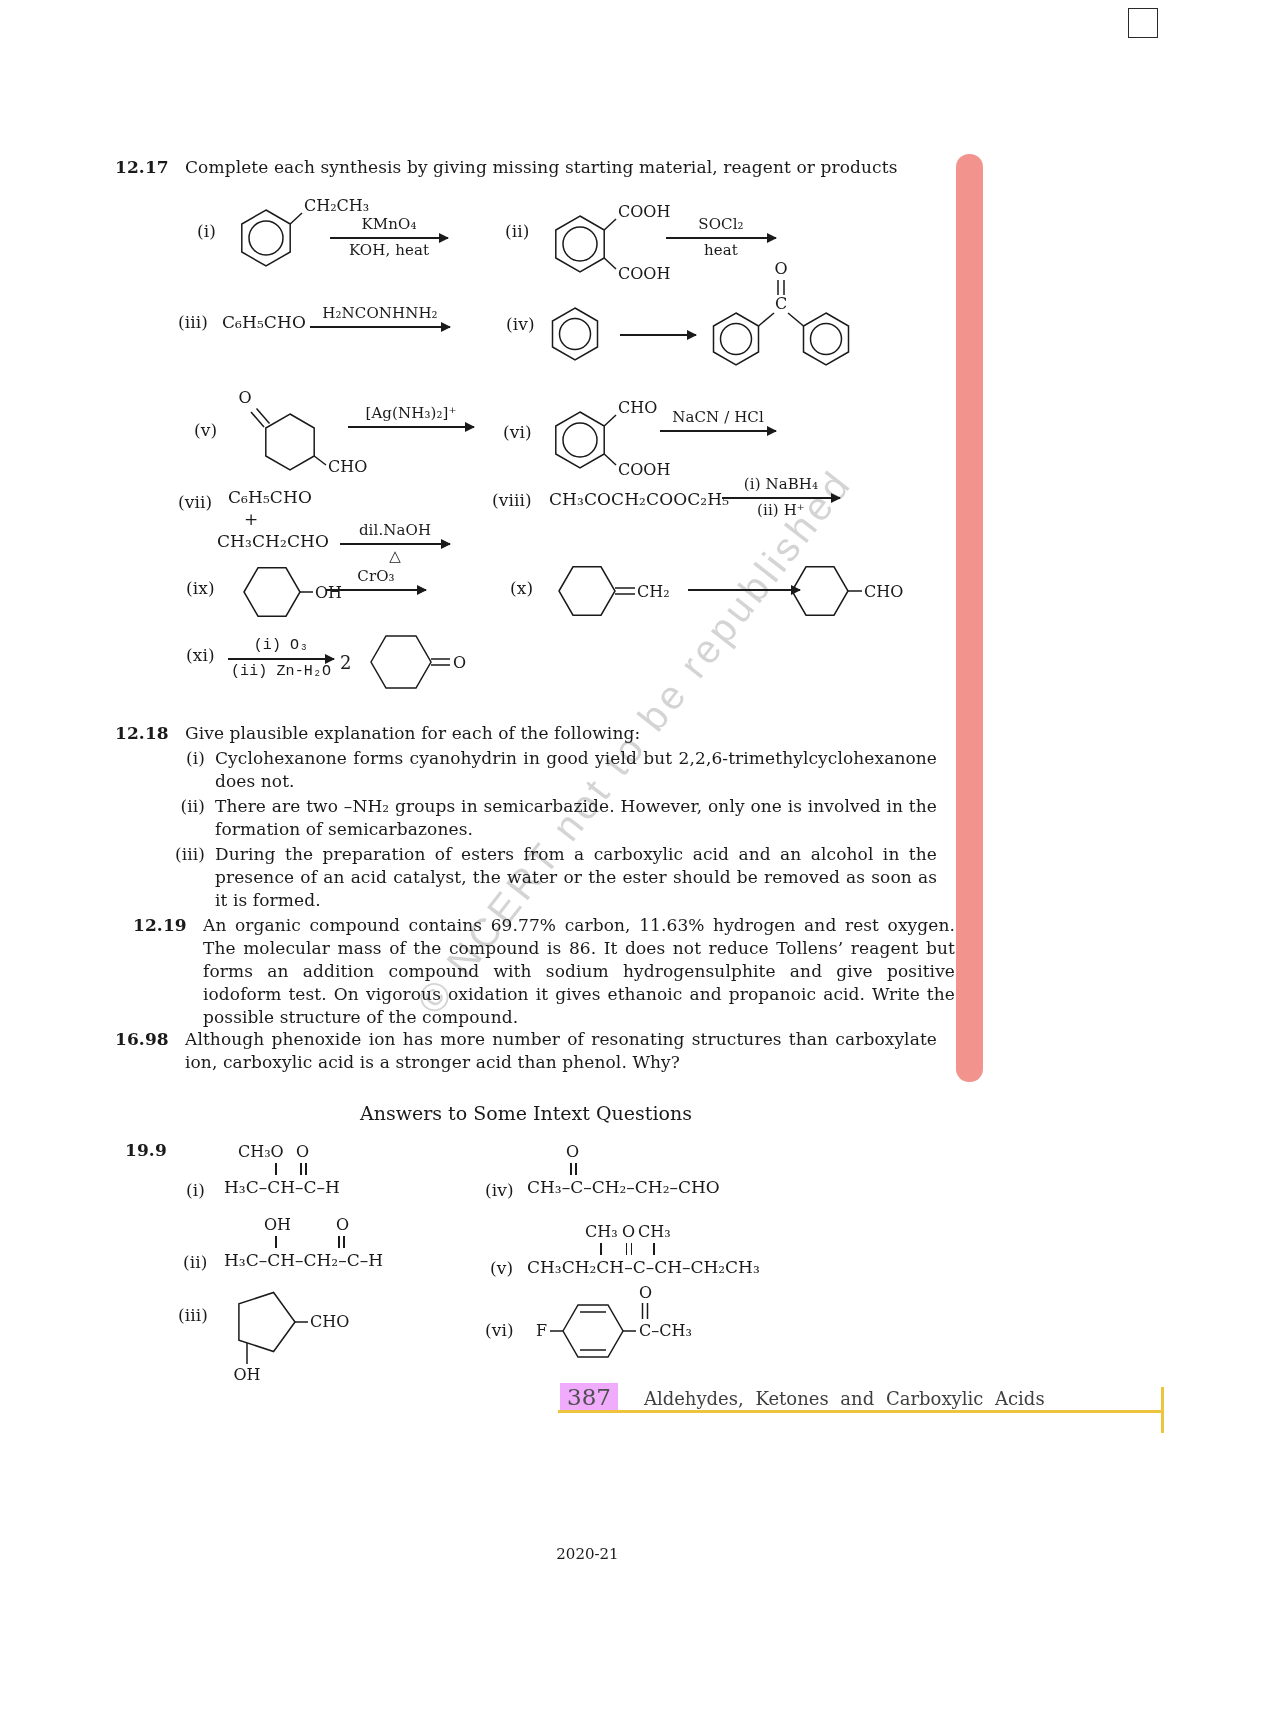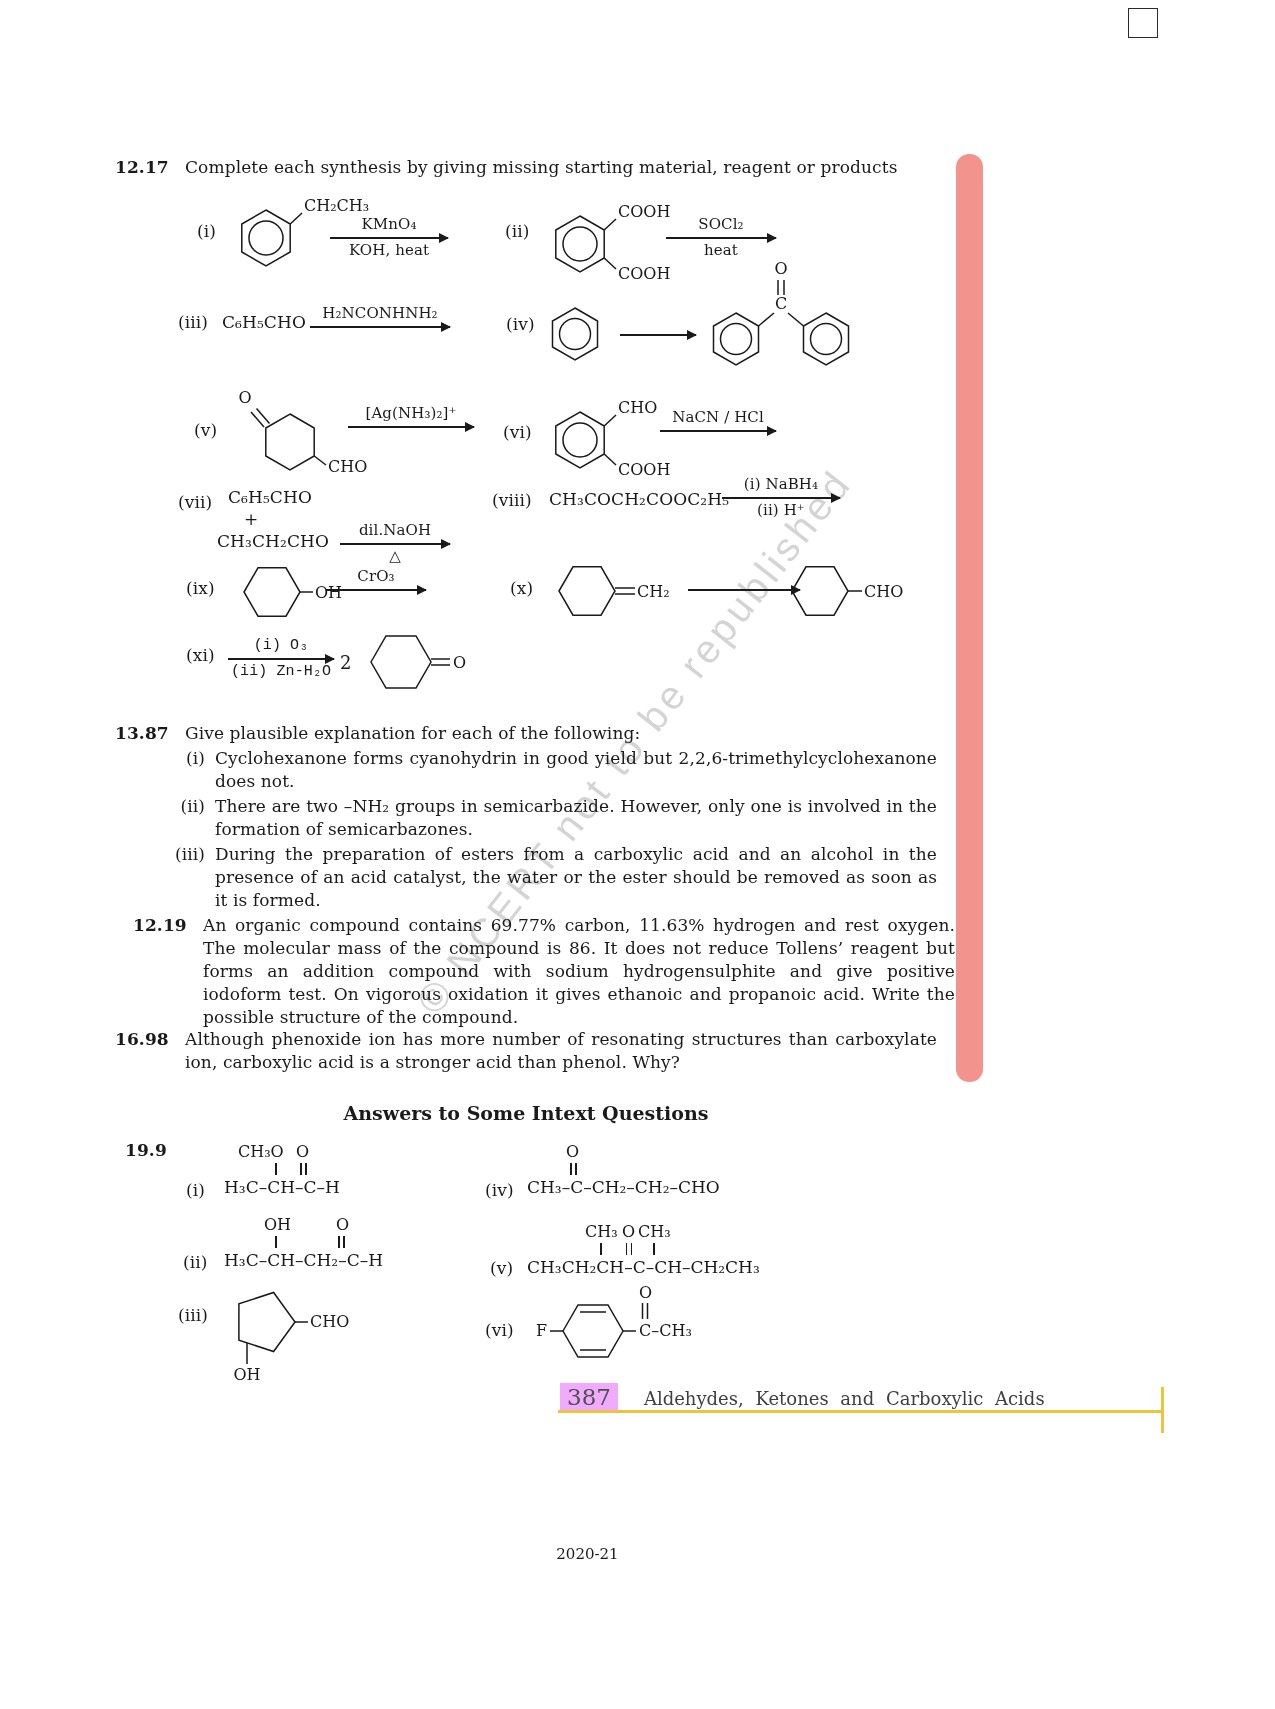--- a/index.html
+++ b/index.html
@@ -7,21 +7,21 @@
   body { font-family:"DejaVu Serif", serif; color:#1a1a1a; }
   .page { position:relative; width:1275px; height:1709px; background:#fff; overflow:hidden; }
   .t { position:absolute; font-size:17px; letter-spacing:0.1px; }
   .qblock { position:absolute; font-size:17px; line-height:23px; letter-spacing:0.1px; }
   .qrow { display:flex; }
   .qrow .num { flex:0 0 70px; font-weight:bold; }
   .qrow .txt { flex:1; text-align:justify; }
   .subrow { display:flex; margin-top:2px; }
   .subrow .slbl { flex:0 0 90px; text-align:right; }
   .subrow .stxt { flex:1; margin-left:10px; text-align:justify; }
-  .center-head { position:absolute; text-align:center; font-weight:bold; font-size:19px; }
+  .center-head { position:absolute; text-align:center; font-weight:normal; font-size:19px; }
   svg.struct { position:absolute; overflow:visible; }
   svg.struct polygon, svg.struct circle { fill:none; stroke:#1a1a1a; stroke-width:1.5; }
   svg.struct line { stroke:#1a1a1a; stroke-width:1.5; }
   svg.struct text { font-family:"DejaVu Serif", serif; font-size:16px; fill:#1a1a1a; stroke:none; }
   .rxn { position:absolute; text-align:center; font-size:15px; line-height:1.15; letter-spacing:0.1px; }
   .rxn .above { min-height:17px; }
   .rxn .shaft { position:relative; height:1.6px; background:#1a1a1a; margin:4px 0 3px; }
   .rxn .shaft::after { content:""; position:absolute; right:-1px; top:-4.4px; width:0; height:0;
        border-left:10px solid #1a1a1a; border-top:5px solid transparent; border-bottom:5px solid transparent; }
   .fstruct { position:absolute; }
@@ -194,21 +194,21 @@
   <span class="t" style="left:340px; top:652px; font-size:18px;">2</span>
   <svg class="struct" style="left:356px; top:624px;" width="135" height="78">
     <polygon points="15,38 30,12 60,12 75,38 60,64 30,64"></polygon>
     <line x1="75" y1="35" x2="94" y2="35"></line>
     <line x1="75" y1="41" x2="94" y2="41"></line>
     <text x="97" y="43.5">O</text>
   </svg>
 
   <div class="qblock" style="left:115px; top:722px; width:822px;">
     <div class="qrow">
-      <span class="num">13.87</span>
+      <span class="num">12.18</span>
       <div class="txt">Give plausible explanation for each of the following:</div>
     </div>
     <div class="subrow">
       <span class="slbl">(i)</span>
       <div class="stxt">Cyclohexanone forms cyanohydrin in good yield but 2,2,6-trimethylcyclohexanone does not.</div>
     </div>
     <div class="subrow">
       <span class="slbl">(ii)</span>
       <div class="stxt">There are two –NH₂ groups in semicarbazide. However, only one is involved in the formation of semicarbazones.</div>
     </div>

